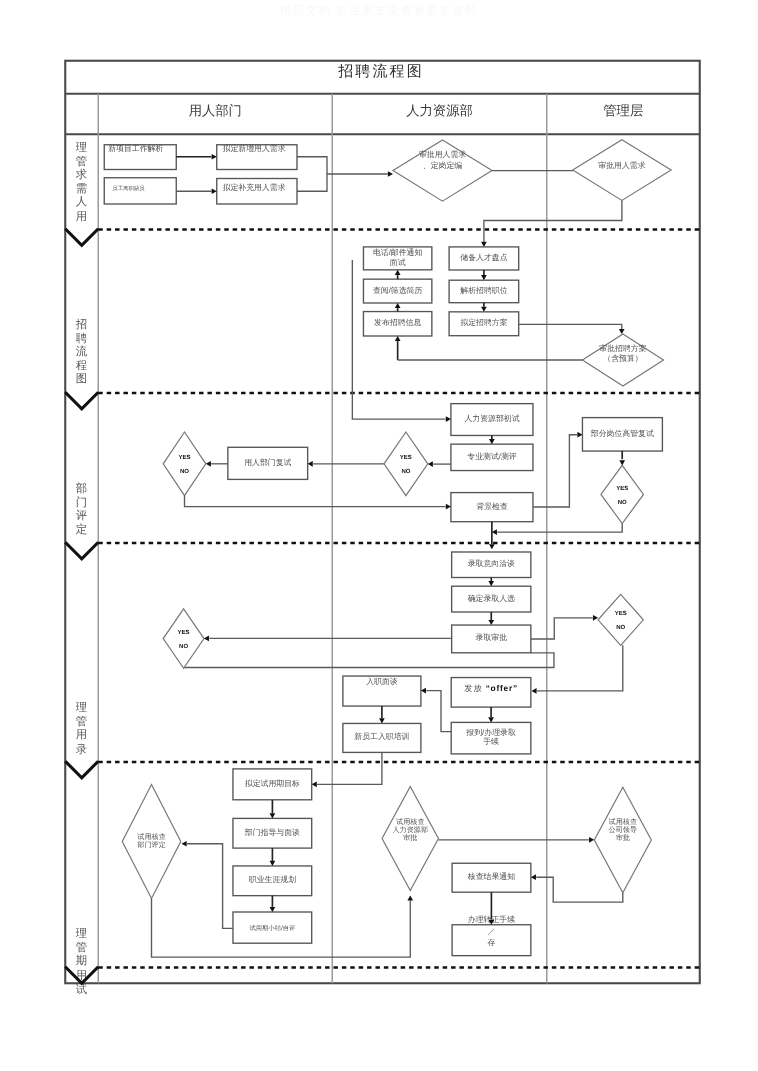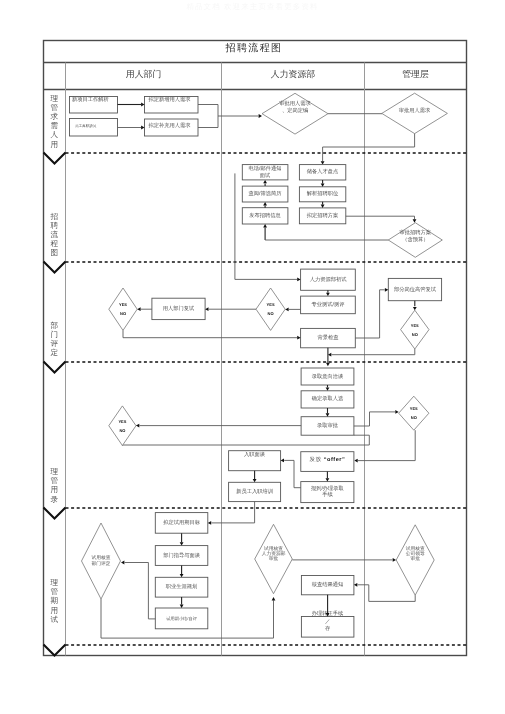--- a/index.html
+++ b/index.html
@@ -44,21 +44,21 @@
     </div>
   <div class="phase" style="top:257.5px">
       <span>招聘流程图</span>
     </div>
   <div class="phase" style="top:357.5px">
       <span>部门评定</span>
     </div>
   <div class="phase" style="top:504px">
       <span>理管用录</span>
     </div>
-  <div class="phase" style="top:624px">
+  <div class="phase" style="top:664px">
       <span>理管期用试</span>
     </div>
   <svg id="chart" width="505" height="714" viewBox="0 0 505 714">
 <g>
 <rect class="tbl" x="43.5" y="40.5" width="423.0" height="615.0"></rect>
 <line class="tbl" x1="43.5" y1="62.5" x2="466.5" y2="62.5"></line>
 <line class="tbl" x1="43.5" y1="89.5" x2="466.5" y2="89.5"></line>
 <line class="thin" x1="65.5" y1="62.5" x2="65.5" y2="655.5"></line>
 <line class="thin" x1="221.5" y1="62.5" x2="221.5" y2="655.5"></line>
 <line class="thin" x1="364.5" y1="62.5" x2="364.5" y2="655.5"></line>

